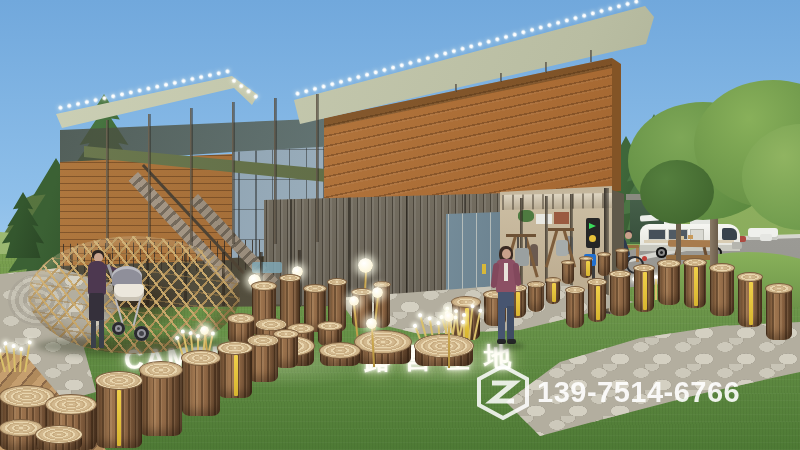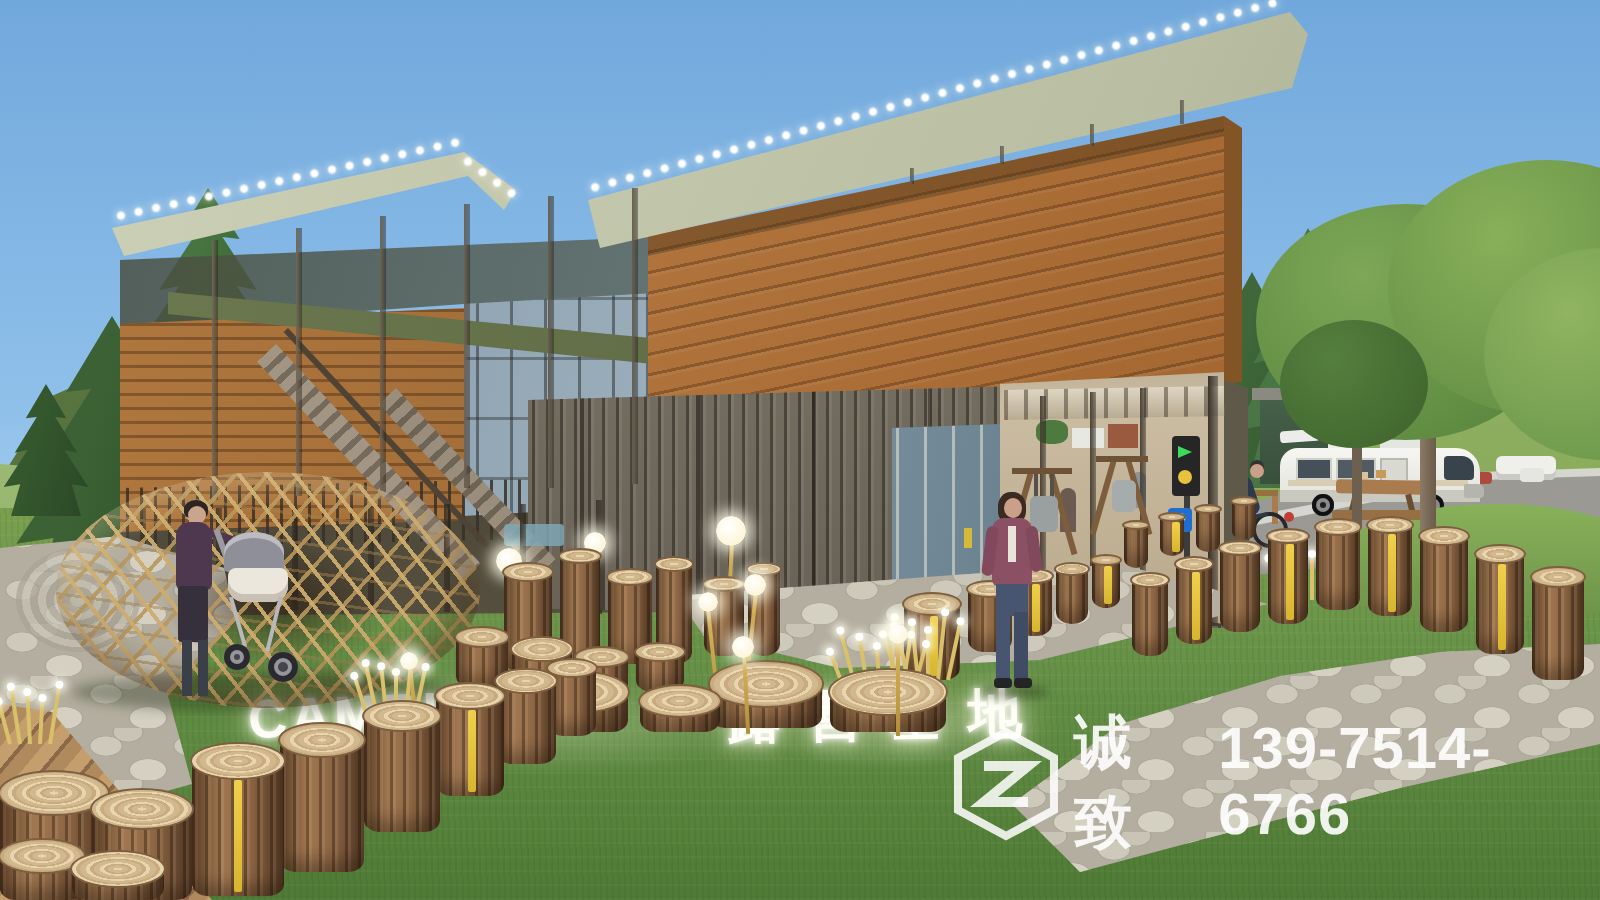--- a/index.html
+++ b/index.html
@@ -219,21 +219,20 @@
   </div>
 
   <div class="glow" style="z-index:300;left:124px;top:342px;font-size:27px;letter-spacing:2px;transform:rotate(-2.5deg);">CAMPING</div>
   <div class="glow" style="z-index:300;left:364px;top:340px;font-size:27px;letter-spacing:13px;transform:rotate(-1deg);">露营基地</div>
 
   <div class="a wm" style="z-index:900;left:474px;top:360px;width:330px;height:64px;display:flex;align-items:center;gap:5px;">
     <svg width="58" height="58" viewBox="0 0 58 58" style="flex:0 0 auto;opacity:.95;">
       <polygon points="29,3 53,16 53,42 29,55 5,42 5,16" fill="none" stroke="rgba(255,255,255,.9)" stroke-width="4"></polygon>
       <polyline points="18,20 40,20 18,38 40,38" fill="none" stroke="rgba(255,255,255,.9)" stroke-width="5"></polyline>
     </svg>
-    <span style="font-size:29px;letter-spacing:6px;color:rgba(255,255,255,.9);">诚致</span>
     <span style="font-size:29px;letter-spacing:0.5px;color:rgba(255,255,255,.9);">139-7514-6766</span>
   </div>
 
 <div class="pine" style="left:4px;top:158px;width:104px;height:146px;z-index:2;background:linear-gradient(105deg,#3b6134 40%,#2c4d27);"></div>
     <div class="pine" style="left:68px;top:94px;width:72px;height:98px;z-index:2;background:linear-gradient(105deg,#477440 40%,#38602f);"></div>
     <div class="pine" style="left:0px;top:192px;width:46px;height:66px;z-index:2;background:linear-gradient(105deg,#34572e 40%,#2a4625);"></div>
     <div class="pine" style="left:592px;top:136px;width:68px;height:106px;z-index:2;background:linear-gradient(105deg,#3f673a 40%,#32532c);"></div>
     <div class="pine" style="left:614px;top:114px;width:80px;height:130px;z-index:2;background:linear-gradient(105deg,#4a7544 40%,#3a6236);"></div>
     <div class="a" style="left:710px;top:158px;width:8px;height:108px;z-index:8;background:linear-gradient(90deg,#8a7a66,#6a5c4a);"></div>
     <div class="a" style="left:702px;top:148px;width:4px;height:44px;z-index:8;background:#7d6c58;transform:rotate(38deg);"></div>

